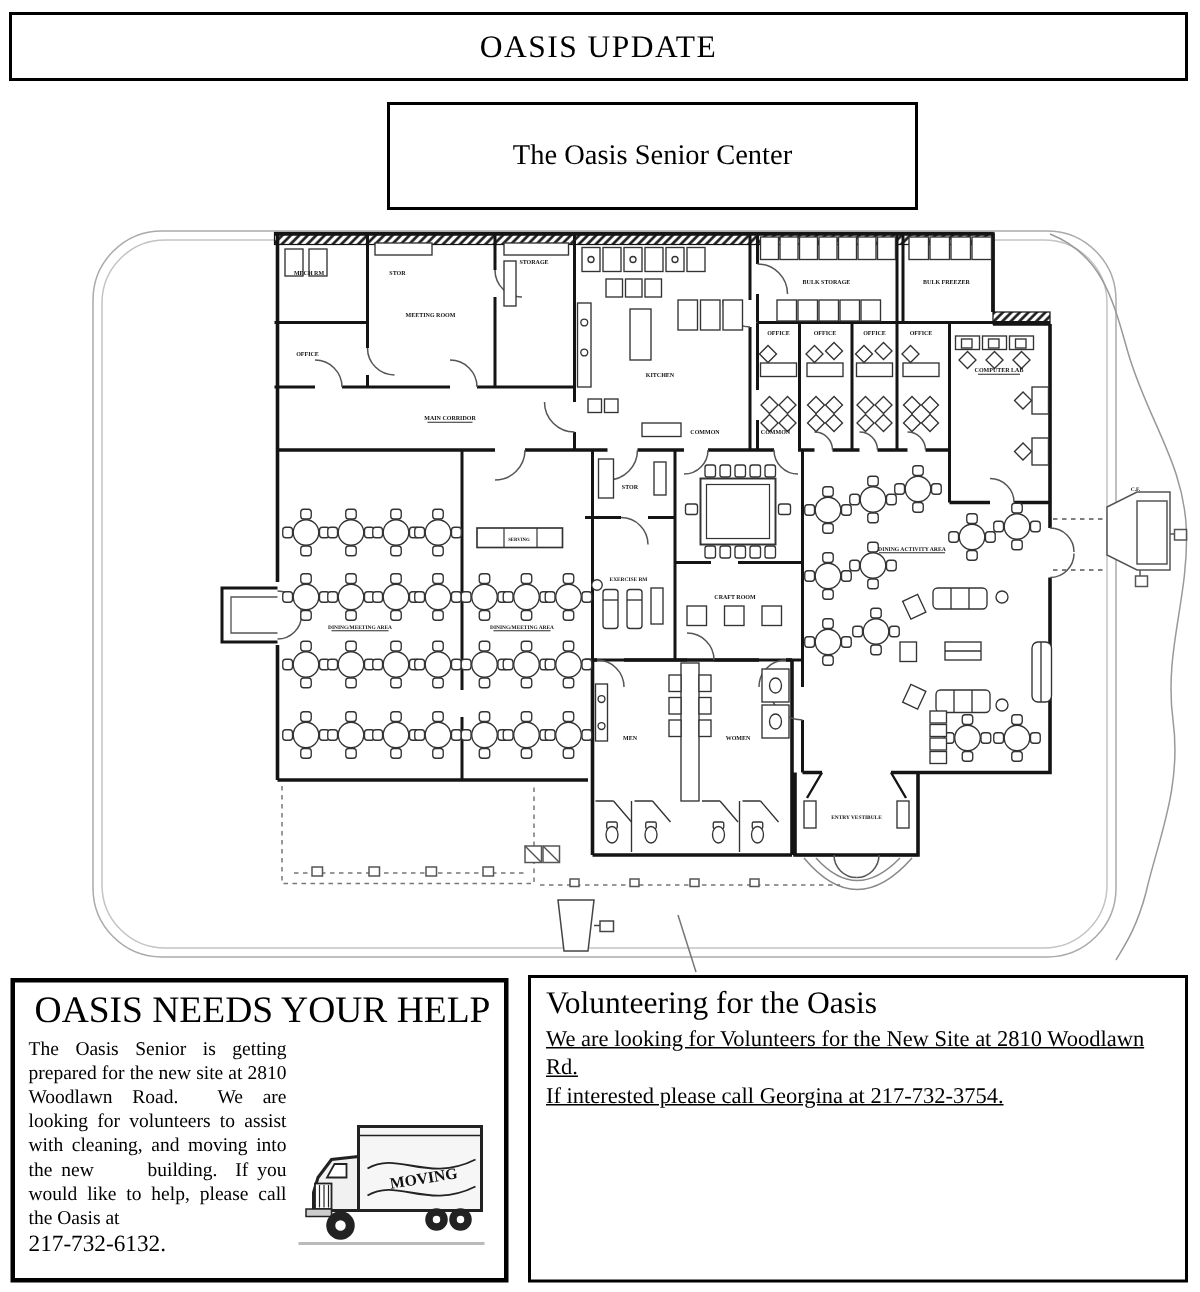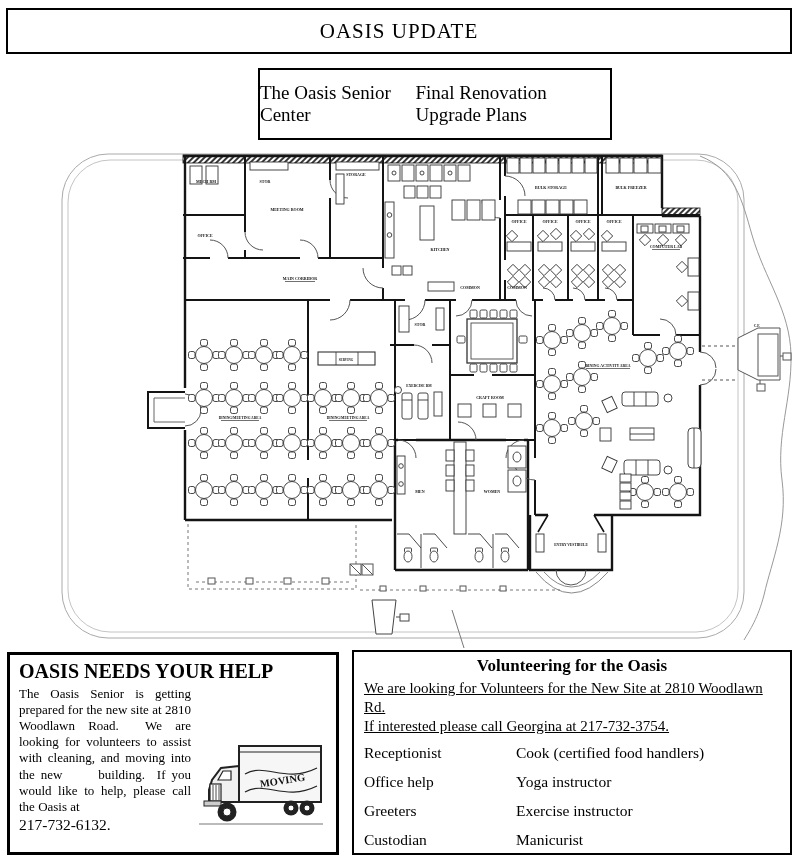--- a/index.html
+++ b/index.html
@@ -6,42 +6,41 @@
   .page{position:relative;width:800px;height:861px;background:#fff;
         font-family:"Liberation Serif","DejaVu Serif",serif;color:#000;overflow:hidden;}
   .box{position:absolute;border:2px solid #000;background:#fff;box-sizing:border-box;}
   .banner{left:6px;top:8px;width:786px;height:46px;display:flex;align-items:center;justify-content:center;}
   .banner span{font-size:21px;letter-spacing:1px;}
   .plan-title{left:258px;top:68px;width:354px;height:72px;display:flex;
               align-items:center;justify-content:center;gap:9px;}
   .plan-title div{font-size:19px;}
   .plan-svg{position:absolute;left:0;top:140px;width:800px;height:510px;}
   .help-box{left:7px;top:652px;width:332px;height:203px;border-width:3px;padding:3px 9px 4px 9px;}
-  .help-box h2{margin:2px 0 3px 0;font-size:20px;text-align:left;font-weight:bold;}
+  .help-box h2{margin:2px 0 3px 0;font-size:25px;text-align:right;font-weight:normal;}
   .help-box .body{margin:0;font-size:13px;line-height:1.24;text-align:justify;white-space:pre-wrap;}
   .help-box .phone{margin:0;font-size:15.5px;line-height:1.24;}
   .truck-wrap{float:right;width:132px;height:94px;margin:54px 0 0 4px;}
   .vol-box{left:352px;top:650px;width:440px;height:205px;border-width:2px;padding:2px 10px;}
-  .vol-box h2{margin:2px 0 3px 0;font-size:17px;text-align:center;font-weight:700;}
+  .vol-box h2{margin:2px 0 3px 0;font-size:21px;text-align:left;font-weight:400;}
   .vol-box .intro{margin:0;font-size:15px;line-height:1.25;text-decoration:underline;}
   .roles{display:grid;grid-template-columns:152px 1fr;row-gap:11px;margin-top:9px;font-size:15.5px;}
   svg text{font-family:"Liberation Serif","DejaVu Serif",serif;font-weight:bold;fill:#111;}
 </style>
 </head>
 <body>
 
 <div class="page">
 
   <div class="box banner">
     <span>OASIS UPDATE</span>
   </div>
 
   <div class="box plan-title">
     <div>The Oasis Senior Center</div>
-    <div>Final Renovation Upgrade Plans</div>
   </div>
 
   <svg class="plan-svg" viewBox="0 0 800 510">
     <defs>
       <pattern id="hatch" width="4" height="4" patternUnits="userSpaceOnUse" patternTransform="rotate(45)">
         <rect width="4" height="4" fill="#fff"></rect>
         <line x1="1" y1="0" x2="1" y2="4" stroke="#111" stroke-width="1.7"></line>
       </pattern>
       <g id="rt" fill="#fff" stroke="#333" stroke-width="0.9">
         <circle r="8.5"></circle>
@@ -456,26 +455,15 @@
     <p class="body">The Oasis Senior is getting prepared for the new site at 2810 Woodlawn Road.  We are looking for volunteers to assist with cleaning, and moving into the new      building.  If you would like to help, please call the Oasis at</p>
     <p class="phone">217-732-6132.</p>
   </div>
 
   <div class="box vol-box">
     <h2>Volunteering for the Oasis</h2>
     <p class="intro">
       <span>We are looking for Volunteers for the New Site at 2810 Woodlawn Rd.</span><br>
       <span>If interested please call Georgina at 217-732-3754.</span>
     </p>
-    <div class="roles">
-      <span>Receptionist</span>
-      <span>Cook (certified food handlers)</span>
-      <span>Office help</span>
-      <span>Yoga instructor</span>
-      <span>Greeters</span>
-      <span>Exercise instructor</span>
-      <span>Custodian</span>
-      <span>Manicurist</span>
-
-    </div>
   </div>
 
 </div>
 
 </body></html>

